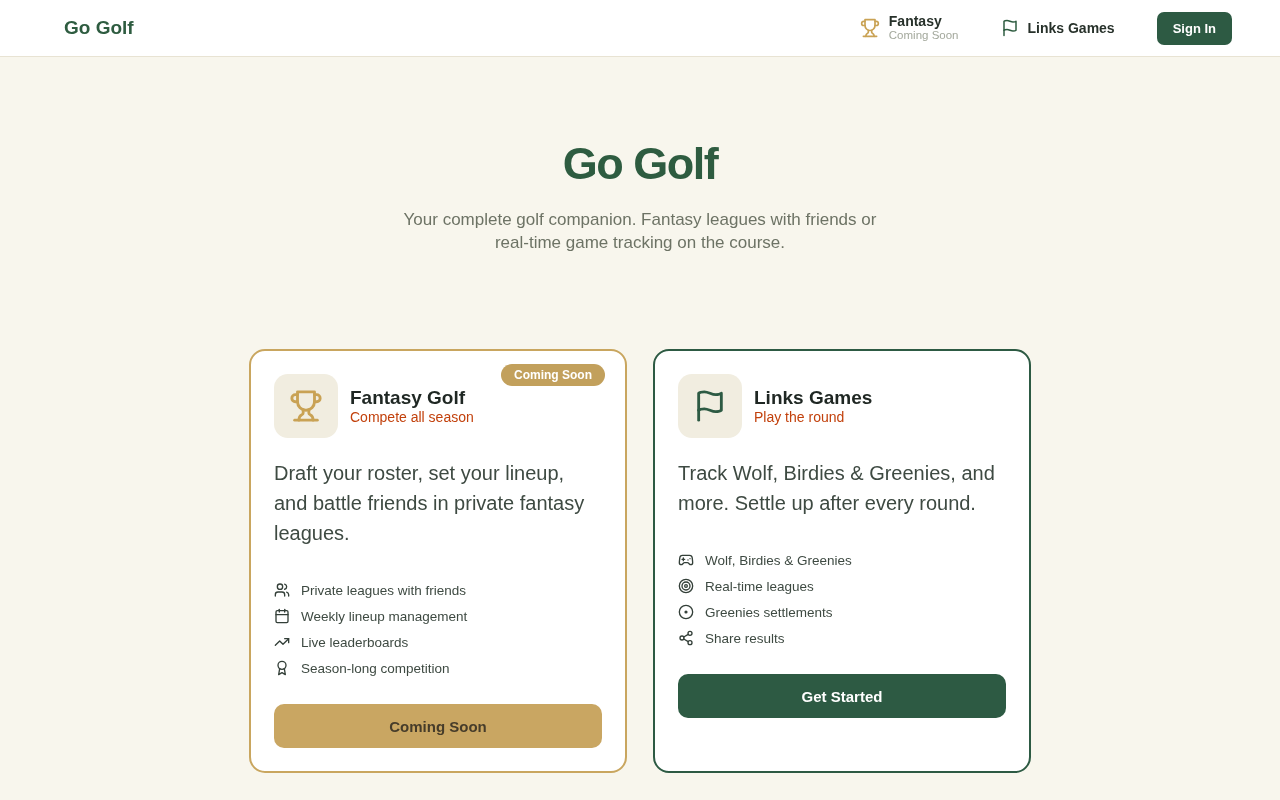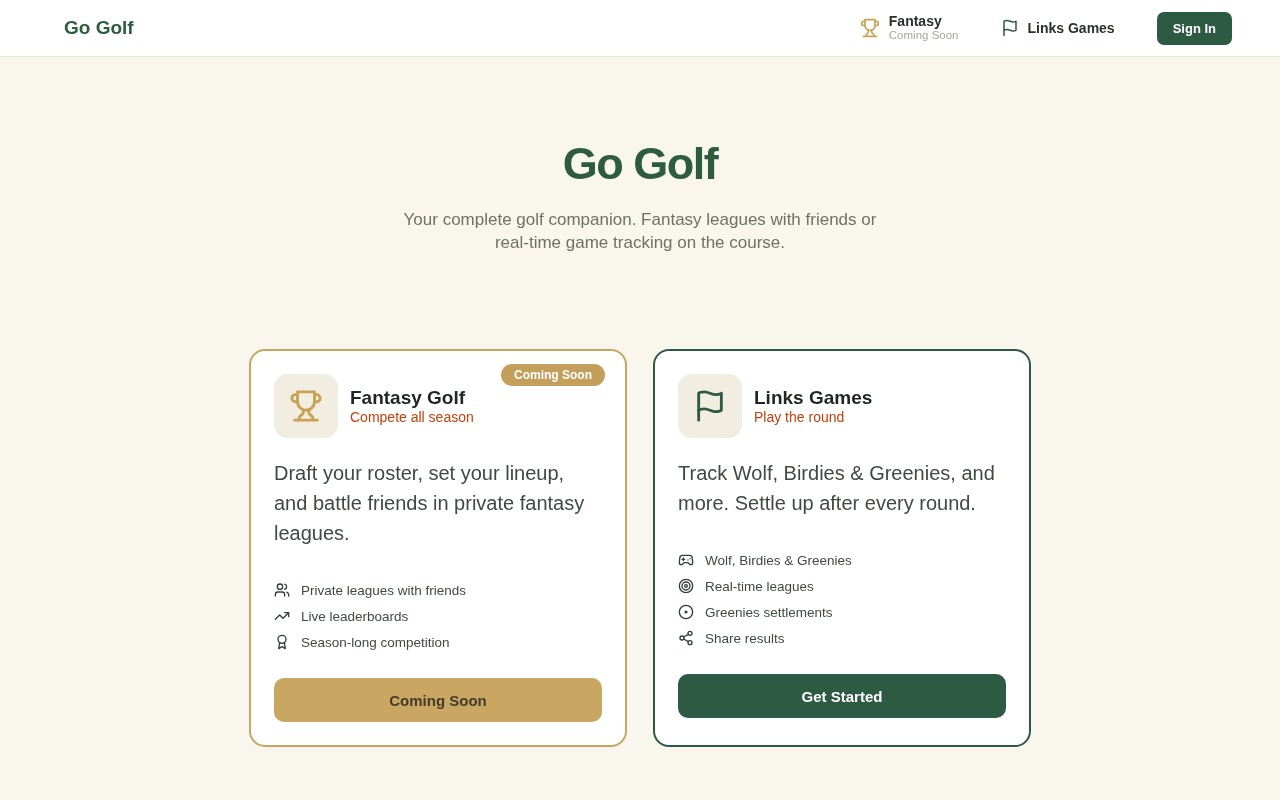--- a/index.html
+++ b/index.html
@@ -217,20 +217,31 @@
               <circle cx="9" cy="7" r="4"></circle>
               <path d="M22 21v-2a4 4 0 0 0-3-3.87"></path>
               <path d="M16 3.13a4 4 0 0 1 0 7.75"></path>
             </svg>
         </span>
         <span class="feature-label">Private leagues with friends</span>
       </li>
       <li class="feature">
         <span>
           <svg width="16" height="16" viewBox="0 0 24 24" fill="none" stroke="currentColor" stroke-width="2" stroke-linecap="round" stroke-linejoin="round">
+              <path d="M8 2v4"></path>
+              <path d="M16 2v4"></path>
+              <rect width="18" height="18" x="3" y="4" rx="2"></rect>
+              <path d="M3 10h18"></path>
+            </svg>
+        </span>
+        <span class="feature-label">Weekly lineup management</span>
+      </li>
+      <li class="feature">
+        <span>
+          <svg width="16" height="16" viewBox="0 0 24 24" fill="none" stroke="currentColor" stroke-width="2" stroke-linecap="round" stroke-linejoin="round">
               <polyline points="22 7 13.5 15.5 8.5 10.5 2 17"></polyline>
               <polyline points="16 7 22 7 22 13"></polyline>
             </svg>
         </span>
         <span class="feature-label">Live leaderboards</span>
       </li>
       <li class="feature">
         <span>
           <svg width="16" height="16" viewBox="0 0 24 24" fill="none" stroke="currentColor" stroke-width="2" stroke-linecap="round" stroke-linejoin="round">
               <circle cx="12" cy="8" r="6"></circle>

